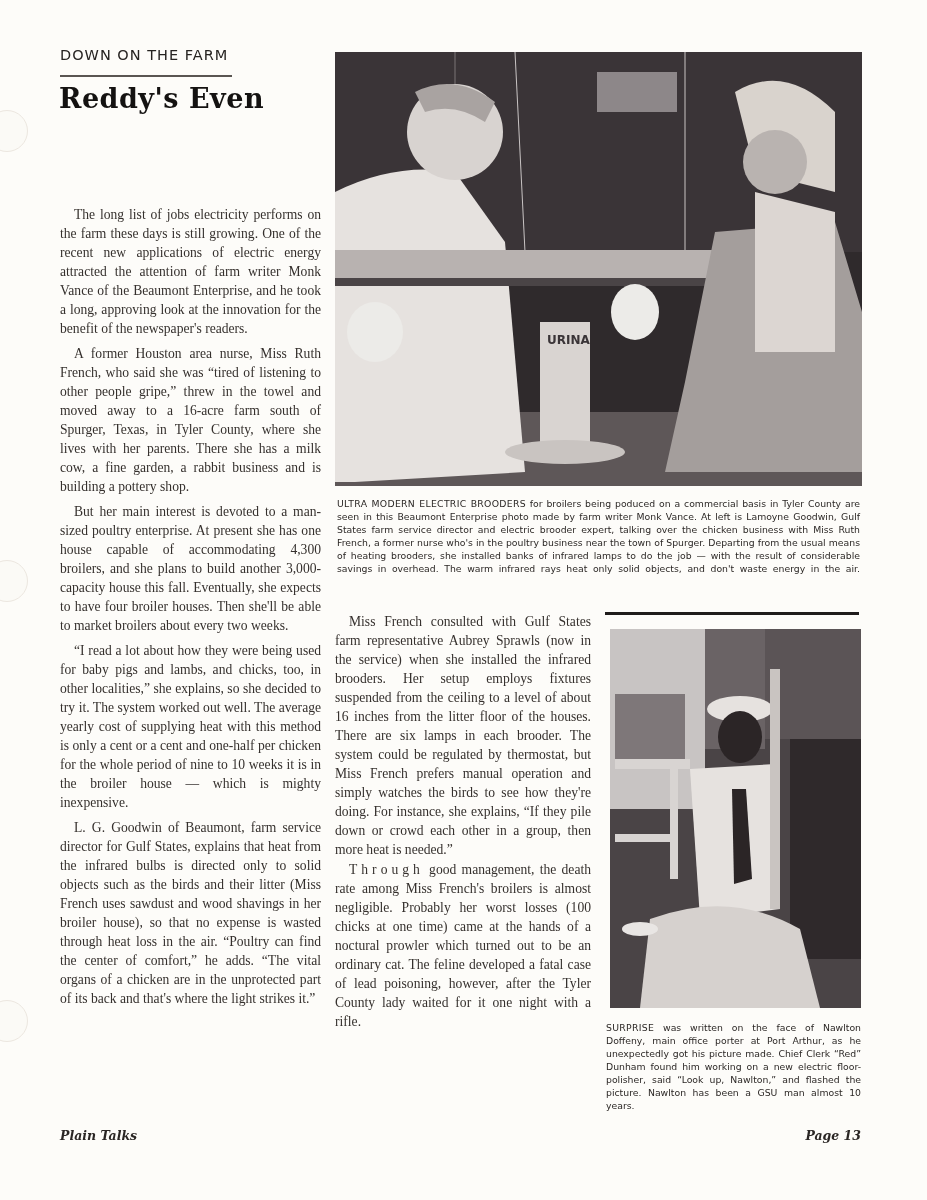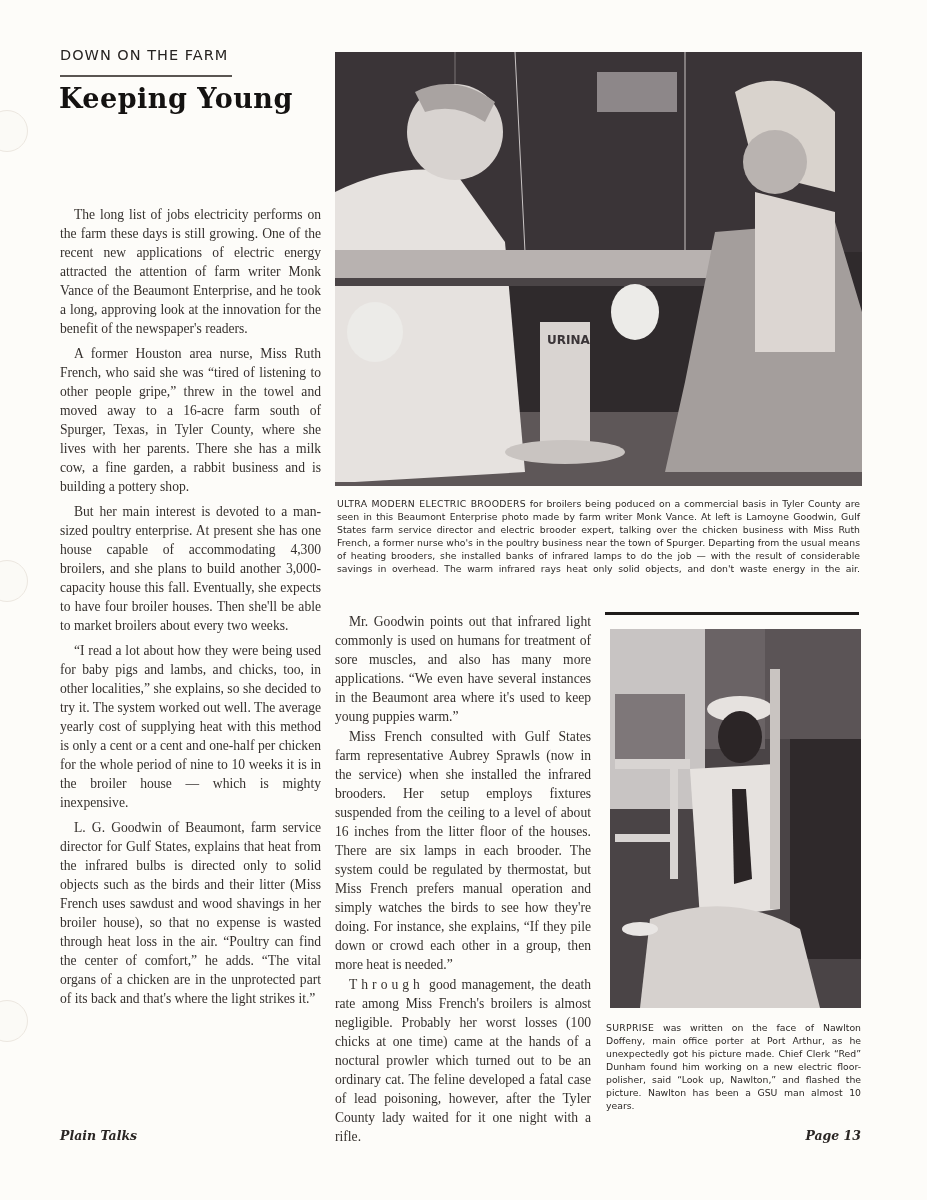--- a/index.html
+++ b/index.html
@@ -61,21 +61,21 @@
 </head>
 <body>
 
 <div class="binder-hole" style="top:110px"></div>
 <div class="binder-hole" style="top:560px"></div>
 <div class="binder-hole" style="top:1000px"></div>
 
 <div class="kicker">DOWN ON THE FARM</div>
 
 <h1 class="headline" style="margin:0">
-  <span>Keeping Young</span>
+  <span>Reddy's Even</span>
 </h1>
 
 <div class="col col-1">
   <p>The long list of jobs electricity performs on the farm these days is still growing. One of the recent new applications of electric energy attracted the attention of farm writer Monk Vance of the Beaumont Enterprise, and he took a long, approving look at the innovation for the benefit of the newspaper's readers.</p>
   <p>A former Houston area nurse, Miss Ruth French, who said she was “tired of listening to other people gripe,” threw in the towel and moved away to a 16-acre farm south of Spurger, Texas, in Tyler County, where she lives with her parents. There she has a milk cow, a fine garden, a rabbit business and is building a pottery shop.</p>
   <p>But her main interest is devoted to a man-sized poultry enterprise. At present she has one house capable of accommodating 4,300 broilers, and she plans to build another 3,000-capacity house this fall. Eventually, she expects to have four broiler houses. Then she'll be able to market broilers about every two weeks.</p>
   <p>“I read a lot about how they were being used for baby pigs and lambs, and chicks, too, in other localities,” she explains, so she decided to try it. The system worked out well. The average yearly cost of supplying heat with this method is only a cent or a cent and one-half per chicken for the whole period of nine to 10 weeks it is in the broiler house — which is mighty inexpensive.</p>
   <p>L. G. Goodwin of Beaumont, farm service director for Gulf States, explains that heat from the infrared bulbs is directed only to solid objects such as the birds and their litter (Miss French uses sawdust and wood shavings in her broiler house), so that no expense is wasted through heat loss in the air. “Poultry can find the center of comfort,” he adds. “The vital organs of a chicken are in the unprotected part of its back and that's where the light strikes it.”</p>
 </div>
 
@@ -103,21 +103,20 @@
     <path d="M380,180 L500,170 L527,260 L527,420 L330,420 L350,330 Z" fill="#a49e9c"></path>
     <path d="M420,140 L500,160 L500,300 L420,300 Z" fill="#dcd6d2"></path>
   </svg>
 </div>
 
 <div class="caption caption-1">
   <b>ULTRA MODERN ELECTRIC BROODERS</b><span> for broilers being poduced on a commercial basis in Tyler County are seen in this Beaumont Enterprise photo made by farm writer Monk Vance. At left is Lamoyne Goodwin, Gulf States farm service director and electric brooder expert, talking over the chicken business with Miss Ruth French, a former nurse who's in the poultry business near the town of Spurger. Departing from the usual means of heating brooders, she installed banks of infrared lamps to do the job — with the result of considerable savings in overhead. The warm infrared rays heat only solid objects, and don't waste energy in the air.</span>
 </div>
 
 <div class="col col-2">
-  <p>Mr. Goodwin points out that infrared light commonly is used on humans for treatment of sore muscles, and also has many more applications. “We even have several instances in the Beaumont area where it's used to keep young puppies warm.”</p>
   <p>Miss French consulted with Gulf States farm representative Aubrey Sprawls (now in the service) when she installed the infrared brooders. Her setup employs fixtures suspended from the ceiling to a level of about 16 inches from the litter floor of the houses. There are six lamps in each brooder. The system could be regulated by thermostat, but Miss French prefers manual operation and simply watches the birds to see how they're doing. For instance, she explains, “If they pile down or crowd each other in a group, then more heat is needed.”</p>
   <p><span class="spaced">Through</span><span> good management, the death rate among Miss French's broilers is almost negligible. Probably her worst losses (100 chicks at one time) came at the hands of a noctural prowler which turned out to be an ordinary cat. The feline developed a fatal case of lead poisoning, however, after the Tyler County lady waited for it one night with a rifle.</span></p>
 </div>
 
 <div class="rule"></div>
 
 <div class="photo photo-2">
   <svg viewBox="0 0 251 379" preserveAspectRatio="none">
     <rect x="0" y="0" width="251" height="379" fill="#4a4446"></rect>
     <rect x="0" y="0" width="95" height="180" fill="#c8c4c3"></rect>

